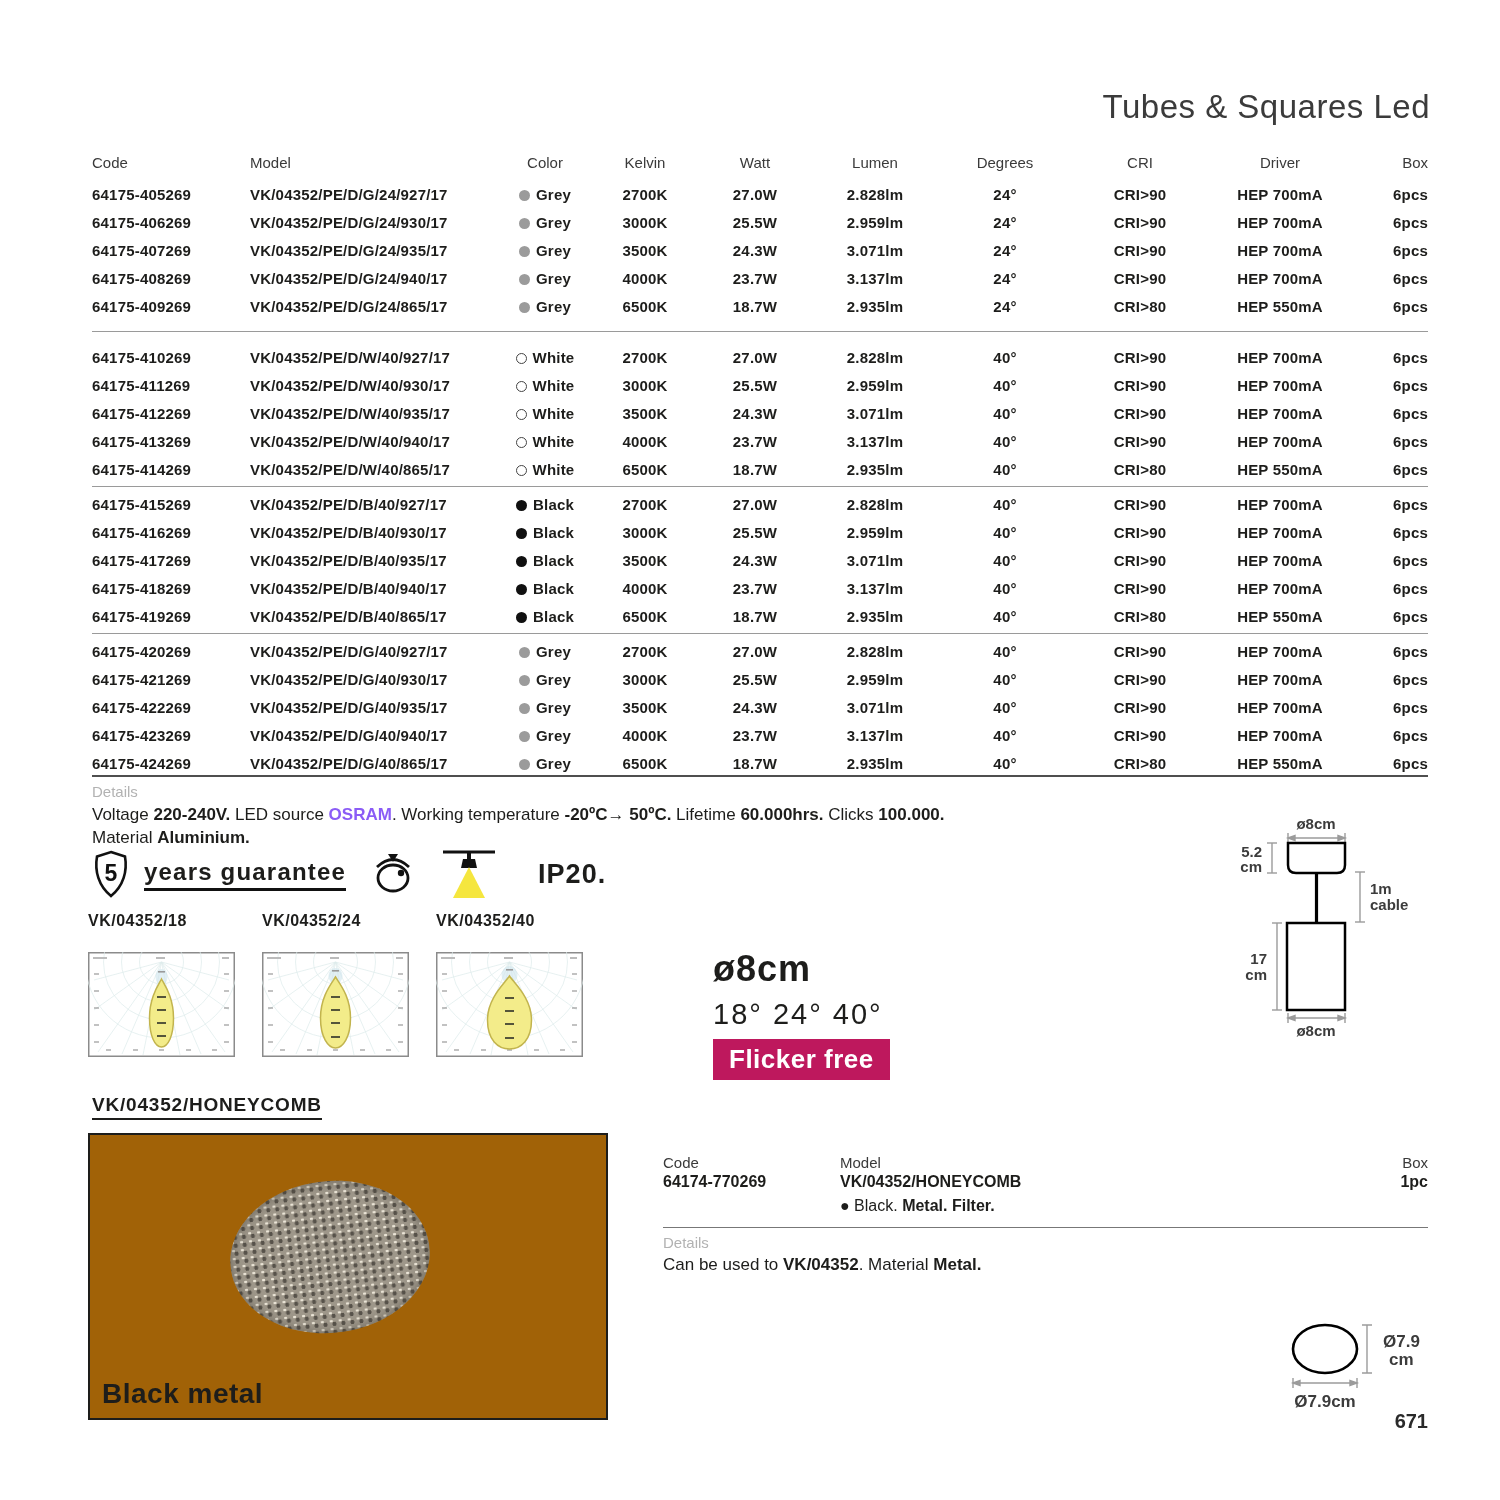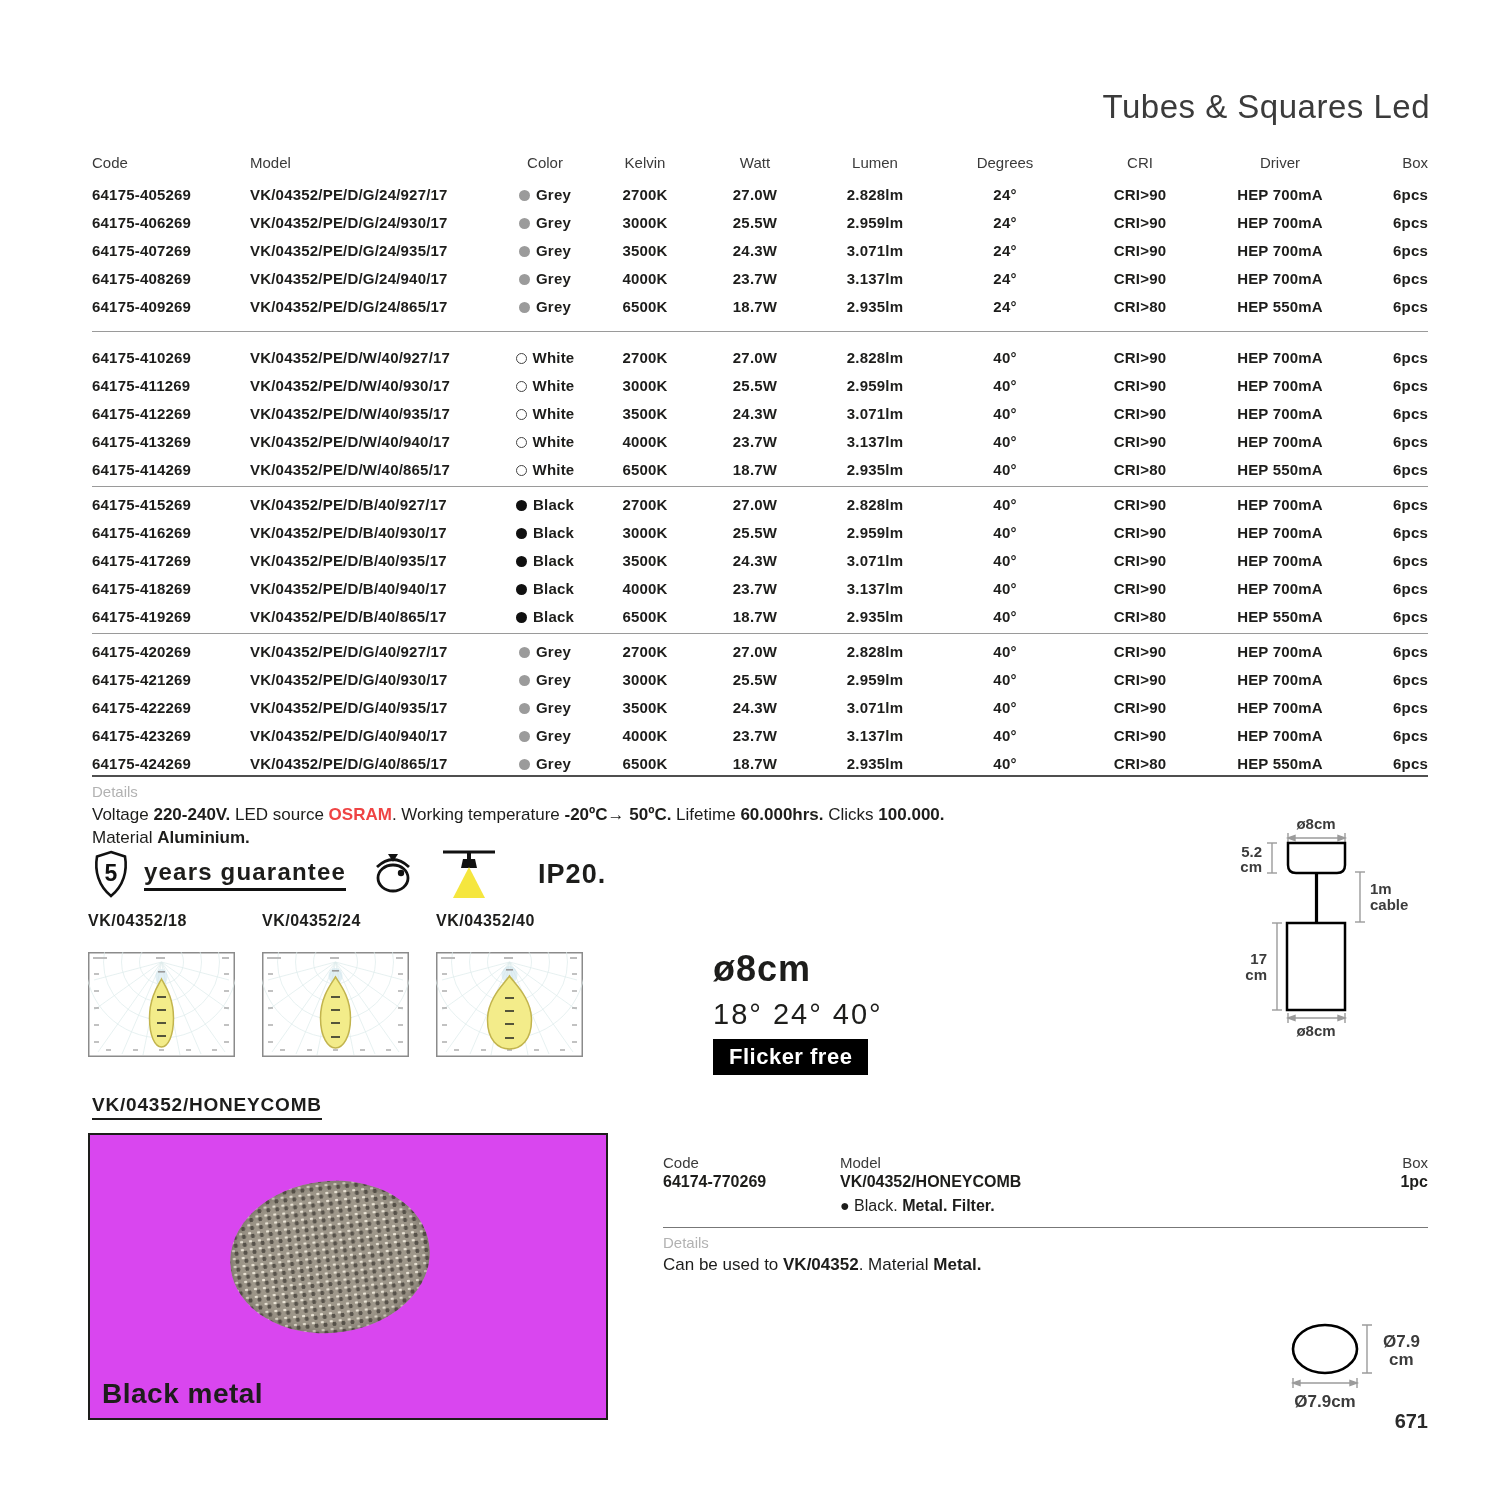--- a/index.html
+++ b/index.html
@@ -39,27 +39,27 @@
   .ip-text{font-size:27px;font-weight:700;letter-spacing:1px;margin-left:16px;}
 
   
   .diagrams{left:88px;top:912px;display:flex;gap:27px;}
   .diagram .dlabel{font-size:16px;font-weight:700;letter-spacing:.5px;margin-bottom:22px;}
 
   
   .spec{left:713px;top:948px;}
   .spec-diameter{font-size:36px;font-weight:700;letter-spacing:1px;}
   .spec-angles{font-size:29px;font-weight:400;letter-spacing:2px;margin-top:8px;}
-  .flicker-badge{display:inline-block;margin-top:8px;background:#000000;color:#fff;font-size:22px;font-weight:700;
+  .flicker-badge{display:inline-block;margin-top:8px;background:#be185d;color:#fff;font-size:26px;font-weight:700;
                  padding:5px 16px;letter-spacing:.5px;}
 
   
   .hc-heading{left:92px;top:1094px;font-size:19px;font-weight:700;letter-spacing:.8px;
               border-bottom:2.5px solid #1d1d1b;padding-bottom:2px;}
-  .hc-box{left:88px;top:1133px;width:516px;height:283px;border:2.5px solid #1d1d1b;background:#d946ef;}
+  .hc-box{left:88px;top:1133px;width:516px;height:283px;border:2.5px solid #1d1d1b;background:#a16207;}
   .hc-disc{position:absolute;left:140px;top:46px;width:200px;height:152px;border-radius:50%;
            background-color:#9e978a;
            background-image:radial-gradient(circle,#ece6d8 18%,rgba(0,0,0,0) 26%),
                             radial-gradient(circle,#57524a 30%,rgba(0,0,0,0) 38%);
            background-size:9px 8px,9px 8px;background-position:0 0,3px 3px;
            box-shadow:inset 0 0 12px rgba(60,55,45,.55);transform:rotate(-6deg);}
   .hc-caption{position:absolute;left:12px;bottom:8px;font-size:28px;font-weight:700;letter-spacing:.5px;}
   .hc-info{left:663px;top:1154px;width:765px;}
   .hc-cols{display:flex;}
   .hc-col-code{width:177px;}
@@ -340,21 +340,21 @@
           <div class="cell c-degrees">40°</div>
           <div class="cell c-cri">CRI&gt;80</div>
           <div class="cell c-driver">HEP 550mA</div>
           <div class="cell c-box">6pcs</div>
         </div>
       </div>
   </div>
 
   <div class="abs details-main">
     <div class="details-label">Details</div>
-    <div class="details-text"><span>Voltage </span><span class="b">220-240V.</span><span> LED source </span><span class="b" style="color: #ef4444;">OSRAM</span><span>. Working temperature </span><span class="b">-20ºC→ 50ºC.</span><span> Lifetime </span><span class="b">60.000hrs.</span><span> Clicks </span><span class="b">100.000.</span></div>
+    <div class="details-text"><span>Voltage </span><span class="b">220-240V.</span><span> LED source </span><span class="b" style="color: #8b5cf6;">OSRAM</span><span>. Working temperature </span><span class="b">-20ºC→ 50ºC.</span><span> Lifetime </span><span class="b">60.000hrs.</span><span> Clicks </span><span class="b">100.000.</span></div>
     <div class="details-text"><span>Material </span><span class="b">Aluminium.</span></div>
   </div>
 
   <div class="abs guarantee-row">
     <svg width="42" height="50" viewBox="0 0 42 50">
       <path d="M21 3 L35 7.5 C37.5 22 33.5 37 21 47 C8.5 37 4.5 22 7 7.5 Z" fill="#fff" stroke="#111" stroke-width="2.6"></path>
       <text x="21" y="32" font-size="23" font-weight="bold" fill="#111" text-anchor="middle">5</text>
     </svg>
     <span class="guarantee-text">years guarantee</span>
     <svg width="46" height="48" viewBox="0 0 46 48">

